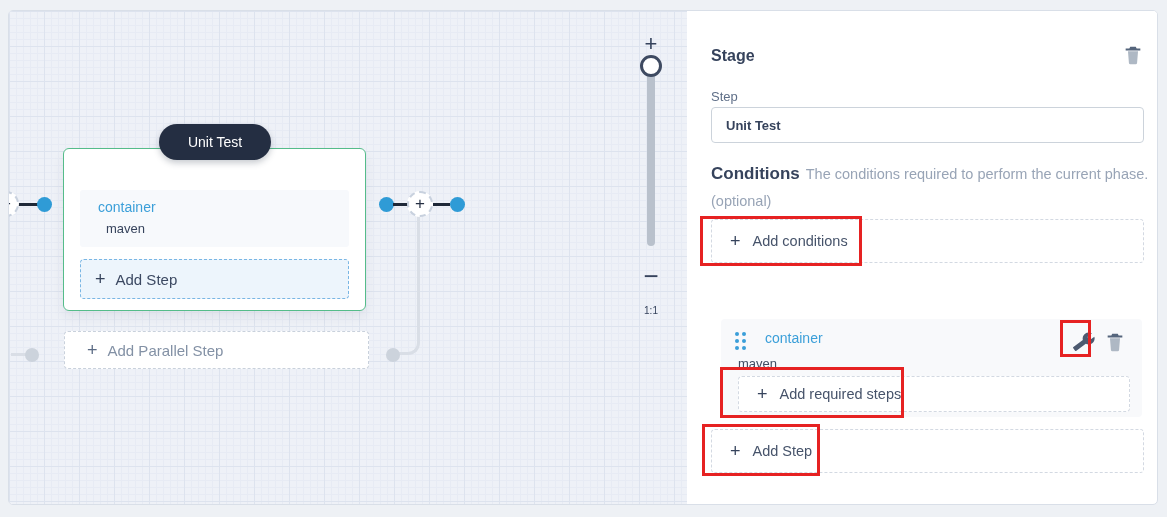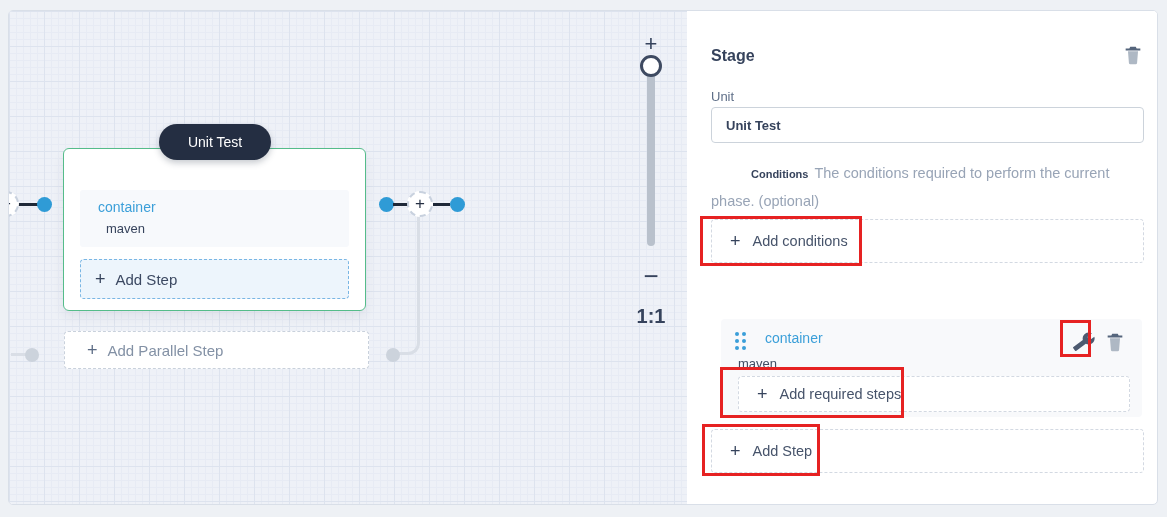--- a/index.html
+++ b/index.html
@@ -51,33 +51,33 @@
                   background:#fff; border:1px dashed #c9d1dc; border-radius:4px;
                   display:flex; align-items:center; padding-left:22px; gap:10px;
                   color:#8391a5; font-size:15px; }
   .add-parallel .plus-glyph { color:#5b6b84; }
 
   .zoom-plus  { position:absolute; left:627px; top:20px;  width:30px; text-align:center; font-size:22px; color:#36435c; }
   .zoom-knob  { position:absolute; left:631px; top:44px;  width:22px; height:22px; border-radius:50%;
                 background:#fff; border:3px solid #3e4a61; z-index:2; }
   .zoom-track { position:absolute; left:638px; top:55px;  width:8px; height:180px; border-radius:4px; background:#b9c1cc; }
   .zoom-minus { position:absolute; left:627px; top:250px; width:30px; text-align:center; font-size:26px; color:#36435c; }
-  .zoom-ratio { position:absolute; left:627px; top:294px; width:30px; text-align:center; font-size:20px; font-weight:700; color:#36435c; }
+  .zoom-ratio { position:absolute; left:627px; top:294px; width:30px; text-align:center; font-size:10px; font-weight:400; color:#36435c; }
 
   
   .panel { position:absolute; left:678px; top:0; width:472px; height:386px; background:#fff; }
   .panel-title { position:absolute; left:24px; top:36px; font-size:16px; font-weight:700; color:#36435c; }
   .icon-btn { position:absolute; width:22px; height:22px; cursor:pointer; }
   .panel-trash { left:435px; top:33px; }
   .name-label { position:absolute; left:24px; top:78px; font-size:13px; color:#5f6f88; }
   .name-input { position:absolute; left:24px; top:96px; width:433px; height:36px;
                 border:1px solid #ccd3db; border-radius:4px; padding:0 14px;
                 font-family:inherit; font-size:13px; font-weight:700; color:#36435c; background:#fff; }
   .section-line { position:absolute; left:24px; width:438px; line-height:27px; font-size:14.5px; color:#98a4b6; }
-  .section-line b { font-size:11px; font-weight:700; color:#36435c; margin-right:6px;margin-left:40px; }
+  .section-line b { font-size:17px; font-weight:700; color:#36435c; margin-right:6px; }
   .conditions-line { top:149px; }
   .task-line { top:274px; }
 
   .dashed-btn { position:absolute; background:#fff; border:1px dashed #d3d9e2; border-radius:4px;
                 display:flex; align-items:center; padding-left:18px; gap:12px;
                 color:#46536a; font-size:14.5px; cursor:pointer; }
   .add-conditions-btn { left:24px; top:208px; width:433px; height:44px; }
   .panel-add-step-btn { left:24px; top:418px; width:433px; height:44px; }
 
   .task-card { position:absolute; left:34px; top:308px; width:421px; height:98px;
@@ -154,21 +154,21 @@
   <div class="panel">
     <div class="panel-title">Stage</div>
 
     <div class="icon-btn panel-trash">
       <svg viewBox="0 0 24 24">
         <path d="M9 3h6l1 2h4v2H4V5h4l1-2z" fill="#55657c"></path>
         <path d="M6.5 8h11l-1.05 12.6a1.6 1.6 0 0 1-1.6 1.4H9.15a1.6 1.6 0 0 1-1.6-1.4L6.5 8z" fill="#aeb8c4"></path>
       </svg>
     </div>
 
-    <div class="name-label">Unit</div>
+    <div class="name-label">Step</div>
     <input class="name-input" type="text" value="Unit Test" style="">
 
     <p class="section-line conditions-line">
       <b>Conditions</b><span>The conditions required to perform the current phase. (optional)</span>
     </p>
 
     <div class="dashed-btn add-conditions-btn">
       <span class="plus-glyph">+</span>
       <span>Add conditions</span>
     </div>

